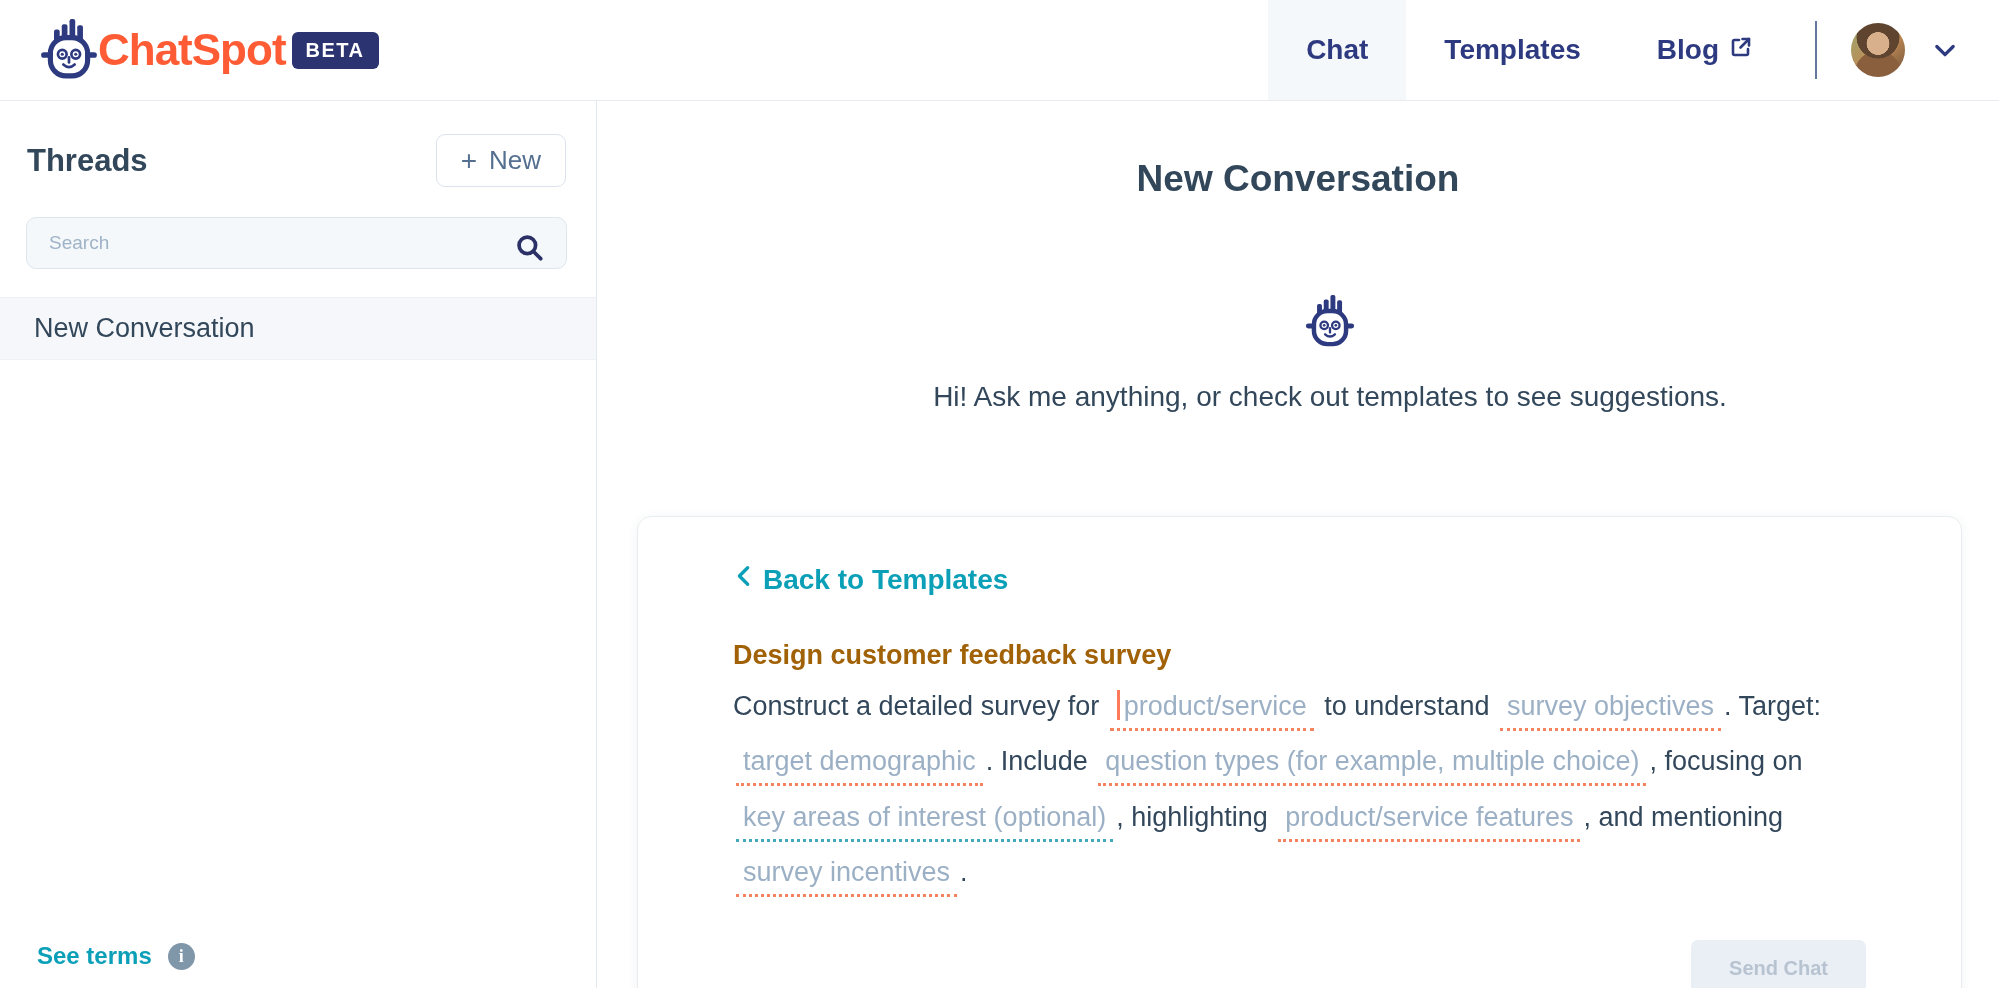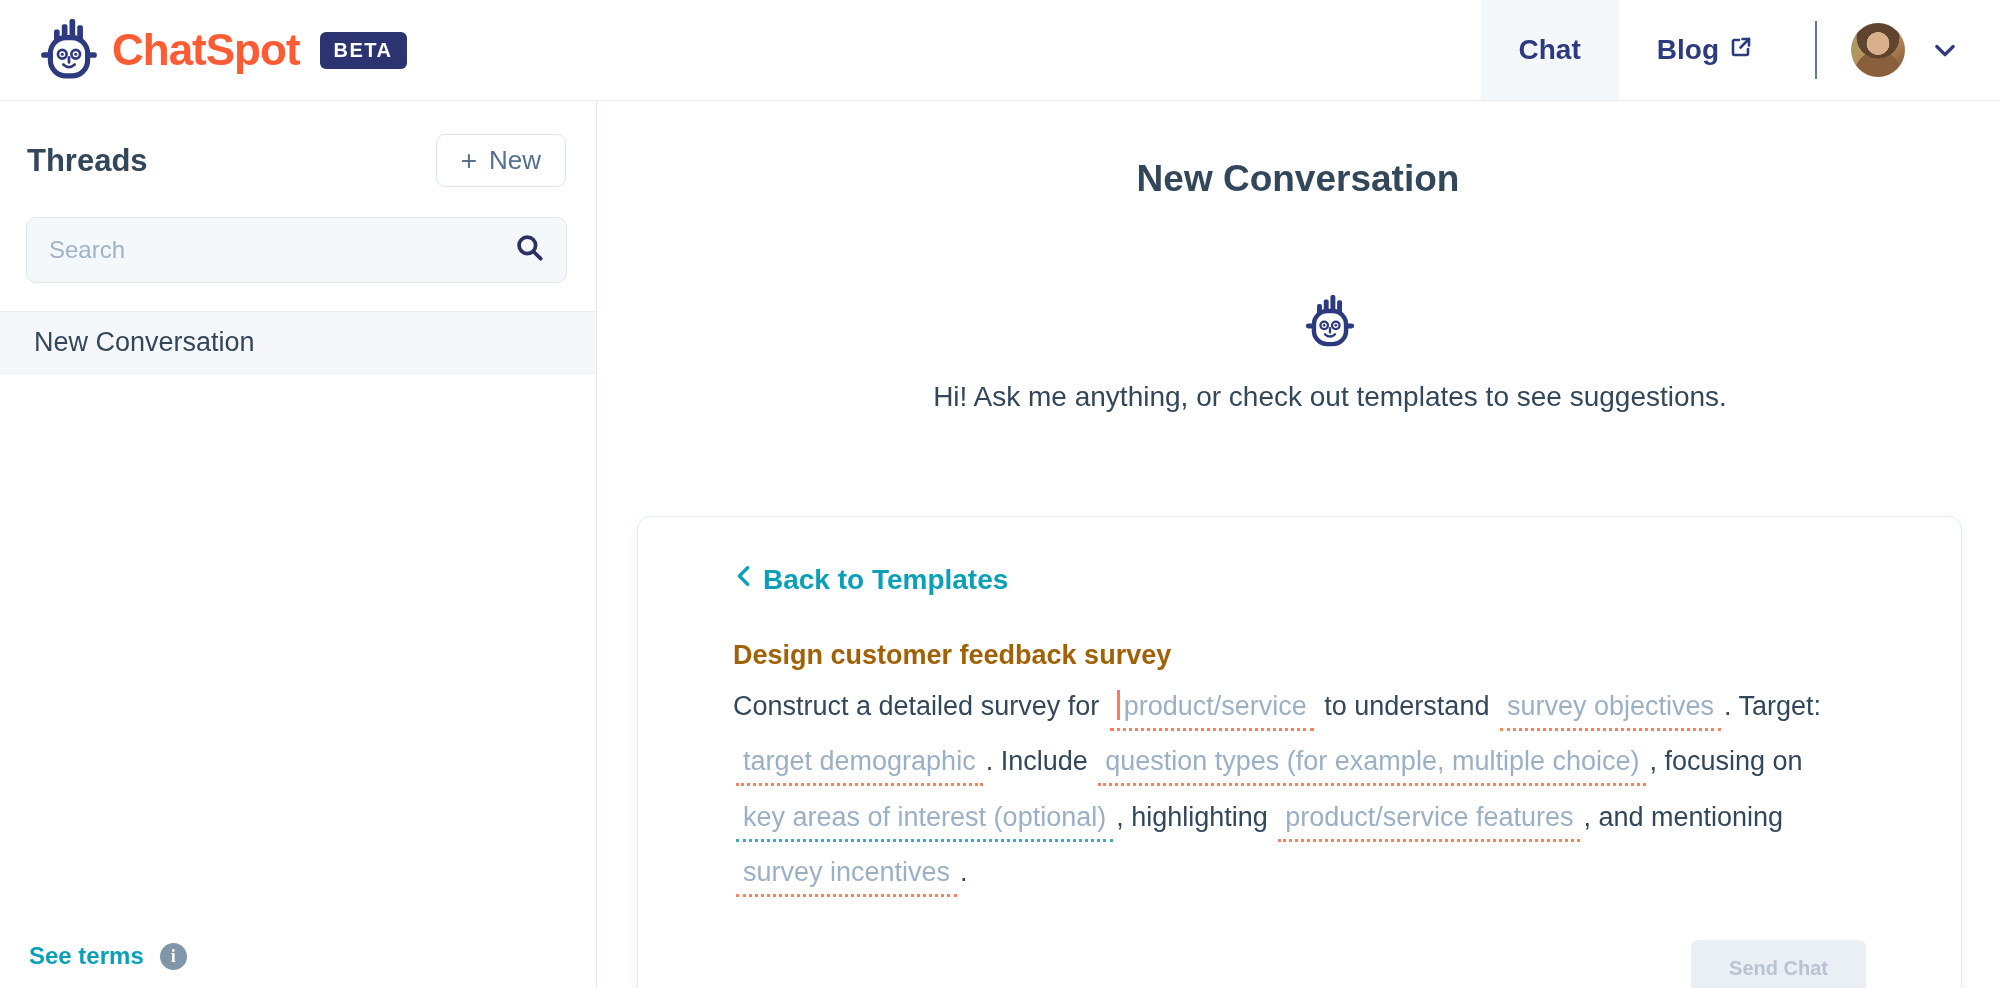--- a/index.html
+++ b/index.html
@@ -2,21 +2,21 @@
 <html><head>
 <meta charset="utf-8">
 <style>
   * { margin:0; padding:0; box-sizing:border-box; }
   html,body { width:1999px; height:988px; overflow:hidden; background:#ffffff;
     font-family:"Liberation Sans", sans-serif; color:#33475b; }
 
   
   .header { height:101px; display:flex; align-items:center; justify-content:space-between;
     border-bottom:1px solid #e8ebef; background:#fff; padding-left:40px; }
-  .brand { display:flex; align-items:center; gap:14px; }
+  .brand { display:flex; align-items:center; }
   .wordmark { font-size:44px; font-weight:700; color:#ff5c35; letter-spacing:-1px; }
   .beta { background:#2b3370; color:#fff; font-size:20px; font-weight:700; letter-spacing:1.5px;
     border-radius:6px; padding:7px 14px; margin-left:6px; }
   .nav { display:flex; align-items:center; height:100%; }
   .nav-item { display:flex; align-items:center; gap:10px; height:100%; padding:0 38px;
     font-size:28px; font-weight:700; color:#2d3a80; text-decoration:none; cursor:pointer; }
   .nav-item.active { background:#f5f8fa; }
   .nav-divider { width:2px; height:58px; background:#64779d; margin:0 34px 0 24px; }
   .avatar { width:54px; height:54px; border-radius:50%; overflow:hidden;
     background:
@@ -29,29 +29,29 @@
   
   .shell { display:flex; height:887px; }
   .sidebar { position:relative; width:597px; min-width:597px; border-right:1px solid #e3e8ee; background:#fff; }
   .side-top { display:flex; align-items:center; justify-content:space-between; padding:33px 30px 0 27px; }
   .side-title { font-size:31px; font-weight:700; color:#33475b; }
   .new-btn { display:flex; align-items:center; gap:12px; background:#fff; border:1px solid #dde3ec;
     border-radius:9px; padding:10px 24px; font-size:26px; color:#546f90; cursor:pointer;
     font-family:"Liberation Sans", sans-serif; }
   .new-btn .plus { font-size:28px; line-height:22px; }
   .search-wrap { position:relative; margin:30px 30px 28px 26px; }
-  .search-input { width:541px; height:66px; background:#f5f8fa; border:1px solid #dfe5ec; border-radius:10px;
-    padding:0 70px 0 22px; font-size:24px; color:#33475b; font-family:"Liberation Sans", sans-serif; outline:none; }
+  .search-input { width:541px; height:52px; background:#f5f8fa; border:1px solid #dfe5ec; border-radius:10px;
+    padding:0 70px 0 22px; font-size:19px; color:#33475b; font-family:"Liberation Sans", sans-serif; outline:none; }
   .search-input::placeholder { color:#9fb3c8; }
   .search-icon { position:absolute; right:20px; top:15px; }
   .thread-item { height:63px; display:flex; align-items:center; padding-left:34px; font-size:27px;
     color:#33475b; background:#f5f7fa; border-top:1px solid #eef1f4; border-bottom:1px solid #eef1f4; cursor:pointer; }
   .side-footer { position:absolute; left:27px; bottom:18px; display:flex; align-items:center; gap:10px;
     font-size:24px; color:#516f90; white-space:nowrap; }
-  .terms-link { color:#0ca0b8; font-weight:700; text-decoration:none; margin-left:2px; cursor:pointer; }
+  .terms-link { color:#0ca0b8; font-weight:700; text-decoration:none; margin-left:10px; cursor:pointer; }
   .info-icon { width:27px; height:27px; border-radius:50%; background:#8096a9; color:#fff; font-size:18px;
     font-weight:700; display:inline-flex; align-items:center; justify-content:center; margin-left:6px;
     font-family:"Liberation Serif", serif; }
 
   
   .main { flex:1; position:relative; background:#fff; }
   .page-title { text-align:center; margin-top:57px; font-size:37px; font-weight:700; color:#33475b; }
   .greeting { display:flex; align-items:center; gap:30px; margin:93px 0 0 64px;flex-direction:column; }
   .greeting-text { font-size:28px; color:#33475b; }
 
@@ -92,20 +92,21 @@
         <path d="M28 39 v5" stroke="#2d3a80" stroke-width="2.6" stroke-linecap="round" fill="none"></path>
         <path d="M22.5 46 q5.5 5 11 0" stroke="#2d3a80" stroke-width="2.6" stroke-linecap="round" fill="none"></path>
       </svg>
     </span>
     <span class="wordmark">ChatSpot</span>
     <span class="beta">BETA</span>
   </div>
 
   <div class="nav">
     <a class="nav-item active">Chat</a>
+    <a class="nav-item">Templates</a>
     <a class="nav-item">
       <span>Blog</span>
       <span>
         <svg width="24" height="24" viewBox="0 0 24 24" fill="none" stroke="#2d3a80" stroke-width="2.6" stroke-linecap="round" stroke-linejoin="round">
           <path d="M10 5 H5.5 A1.5 1.5 0 0 0 4 6.5 V18.5 A1.5 1.5 0 0 0 5.5 20 H17.5 A1.5 1.5 0 0 0 19 18.5 V14"></path>
           <path d="M13.5 4 H20 V10.5"></path>
           <path d="M20 4 L11.5 12.5"></path>
         </svg>
       </span>
     </a>

